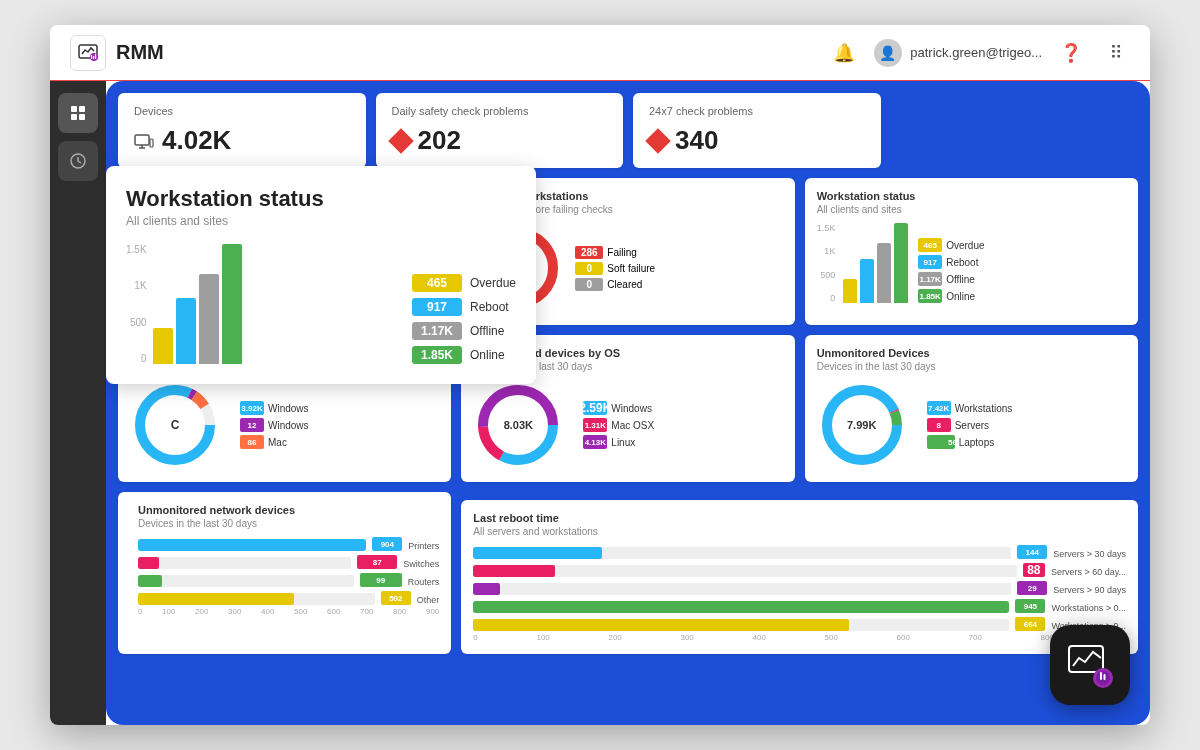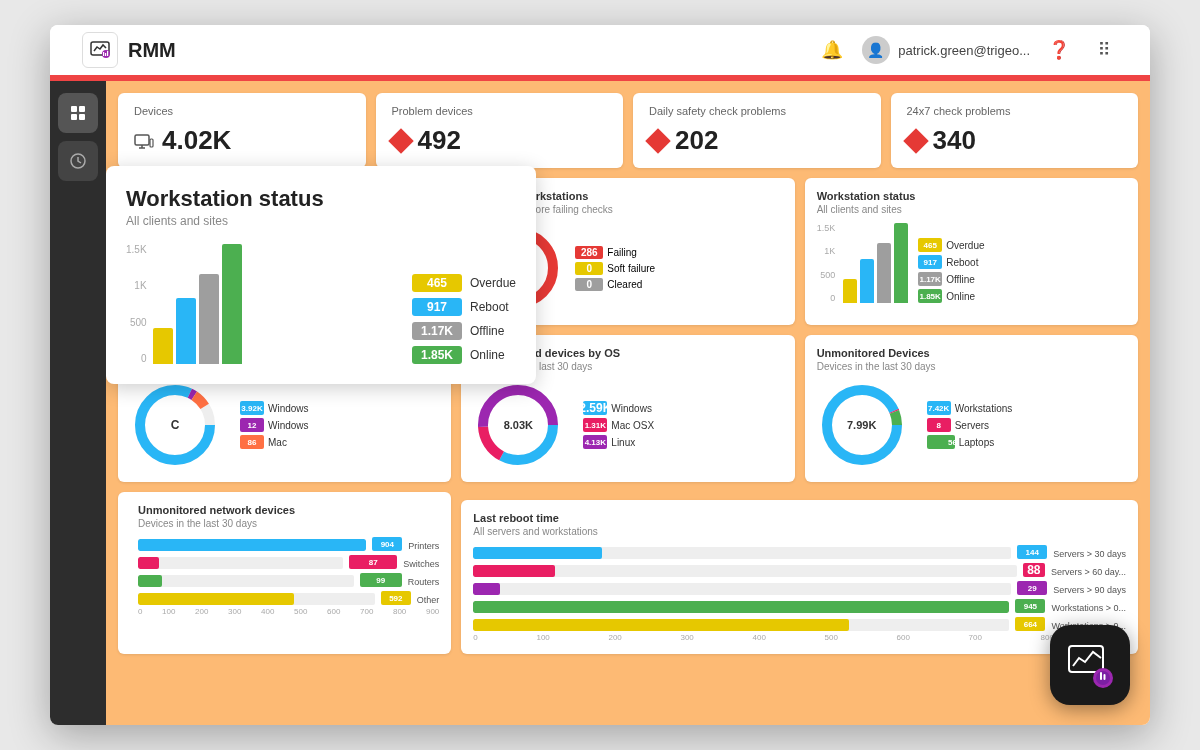--- a/index.html
+++ b/index.html
@@ -19,24 +19,24 @@
       background: #fff;
       border-radius: 8px;
       box-shadow: 0 10px 40px rgba(0,0,0,0.3);
       overflow: hidden;
       display: flex;
       flex-direction: column;
     }
     .titlebar {
       height: 56px;
       background: #fff;
-      border-bottom: 6px solid #ef4444;
-      display: flex;
-      align-items: center;
-      padding: 0 32px;
+      border-bottom: 1px solid #ef4444;
+      display: flex;
+      align-items: center;
+      padding: 0 20px;
       flex-shrink: 0;
     }
     .logo-area {
       display: flex;
       align-items: center;
       gap: 10px;
       margin-right: auto;
     }
     .logo-icon {
       width: 36px;
@@ -107,24 +107,25 @@
       background: #444;
       margin-bottom: 8px;
       display: flex;
       align-items: center;
       justify-content: center;
       color: #fff;
       cursor: pointer;
     }
     .content-area {
       flex: 1;
-      background: #fdba74;
+      background: #1d4ed8;
       overflow: auto;
       padding: 12px;
       position: relative;
+      border-radius: 17px;
     }
     .top-metrics {
       display: grid;
       grid-template-columns: repeat(4, 1fr);
       gap: 10px;
       margin-bottom: 10px;
     }
     .metric-card {
       background: #fff;
       border-radius: 6px;
@@ -420,27 +421,20 @@
             <svg width="20" height="20" viewBox="0 0 20 20">
                 <rect x="1" y="4" width="14" height="10" rx="1.5" fill="none" stroke="#555" stroke-width="1.5"></rect>
                 <line x1="8" y1="14" x2="8" y2="17" stroke="#555" stroke-width="1.5"></line>
                 <line x1="5" y1="17" x2="11" y2="17" stroke="#555" stroke-width="1.5"></line>
                 <rect x="16" y="8" width="3" height="8" rx="1" fill="none" stroke="#555" stroke-width="1.2"></rect>
               </svg>
             <span>4.02K</span>
           </div>
         </div>
 
-        <div class="metric-card">
-          <div class="metric-label">Problem devices</div>
-          <div class="metric-value">
-            <span class="metric-icon-red"></span>
-            <span>492</span>
-          </div>
-        </div>
 
         <div class="metric-card">
           <div class="metric-label">Daily safety check problems</div>
           <div class="metric-value">
             <span class="metric-icon-red"></span>
             <span>202</span>
           </div>
         </div>
 
         <div class="metric-card">
@@ -660,21 +654,21 @@
                 <div class="hbar-track">
                   <div class="hbar-fill" style="width:100%;background:#29b6f6;"></div>
                 </div>
                 <div class="legend-color" style="background:#29b6f6;font-size:8px;width:30px;">904</div>
                 <span style="font-size:9px;color:#555;">Printers</span>
               </div>
             <div class="hbar-row">
                 <div class="hbar-track">
                   <div class="hbar-fill" style="width:10%;background:#e91e63;"></div>
                 </div>
-                <div class="legend-color" style="background:#e91e63;font-size:8px;width:48px;">87</div>
+                <div class="legend-color" style="background:#e91e63;font-size:8px;width:40px;">87</div>
                 <span style="font-size:9px;color:#555;">Switches</span>
               </div>
             <div class="hbar-row">
                 <div class="hbar-track">
                   <div class="hbar-fill" style="width:11%;background:#4caf50;"></div>
                 </div>
                 <div class="legend-color" style="background:#4caf50;font-size:8px;width:42px;">99</div>
                 <span style="font-size:9px;color:#555;">Routers</span>
               </div>
             <div class="hbar-row">

